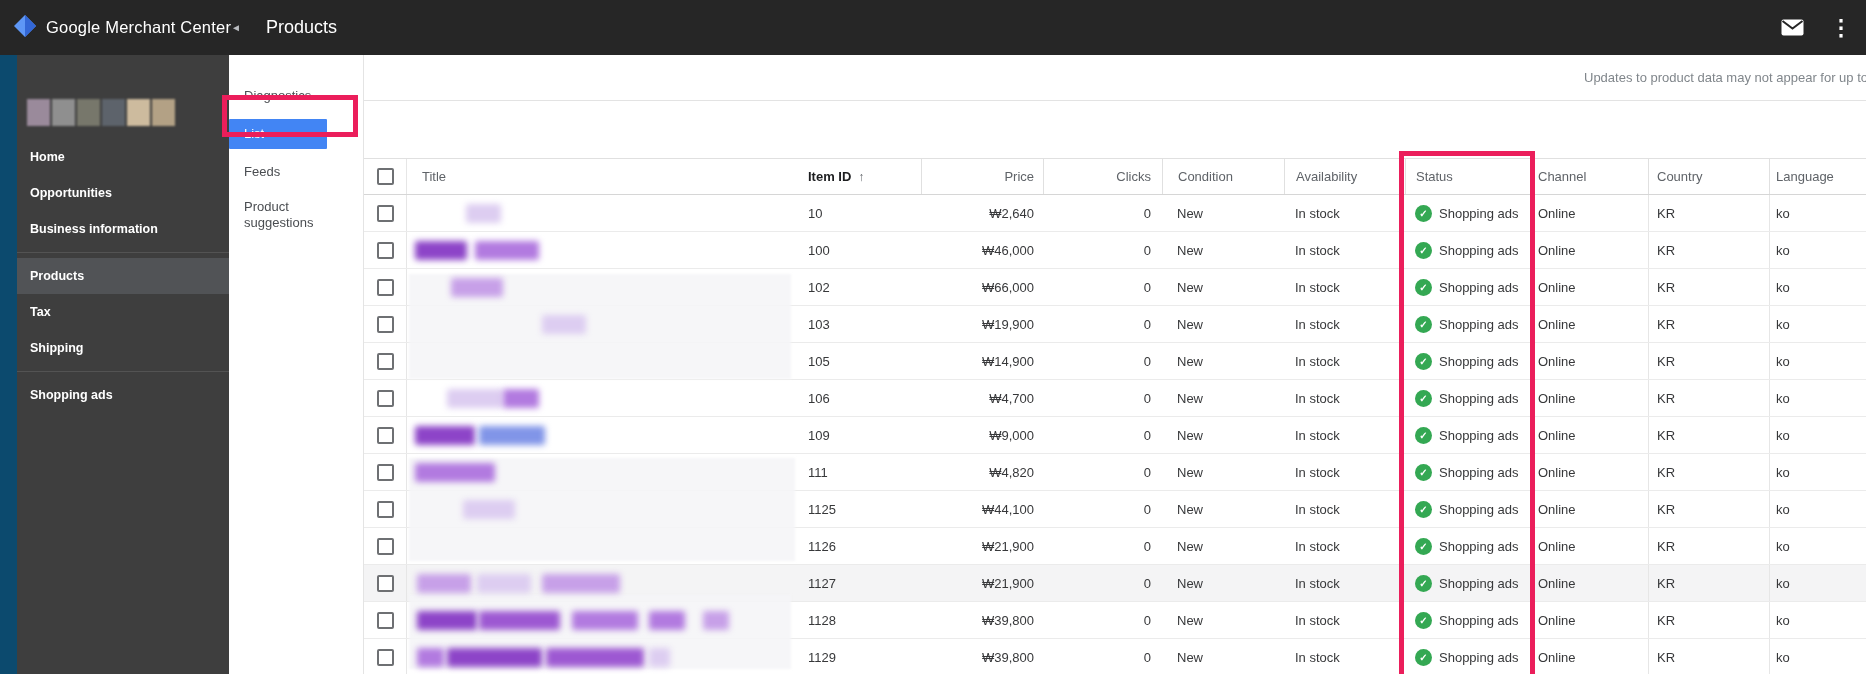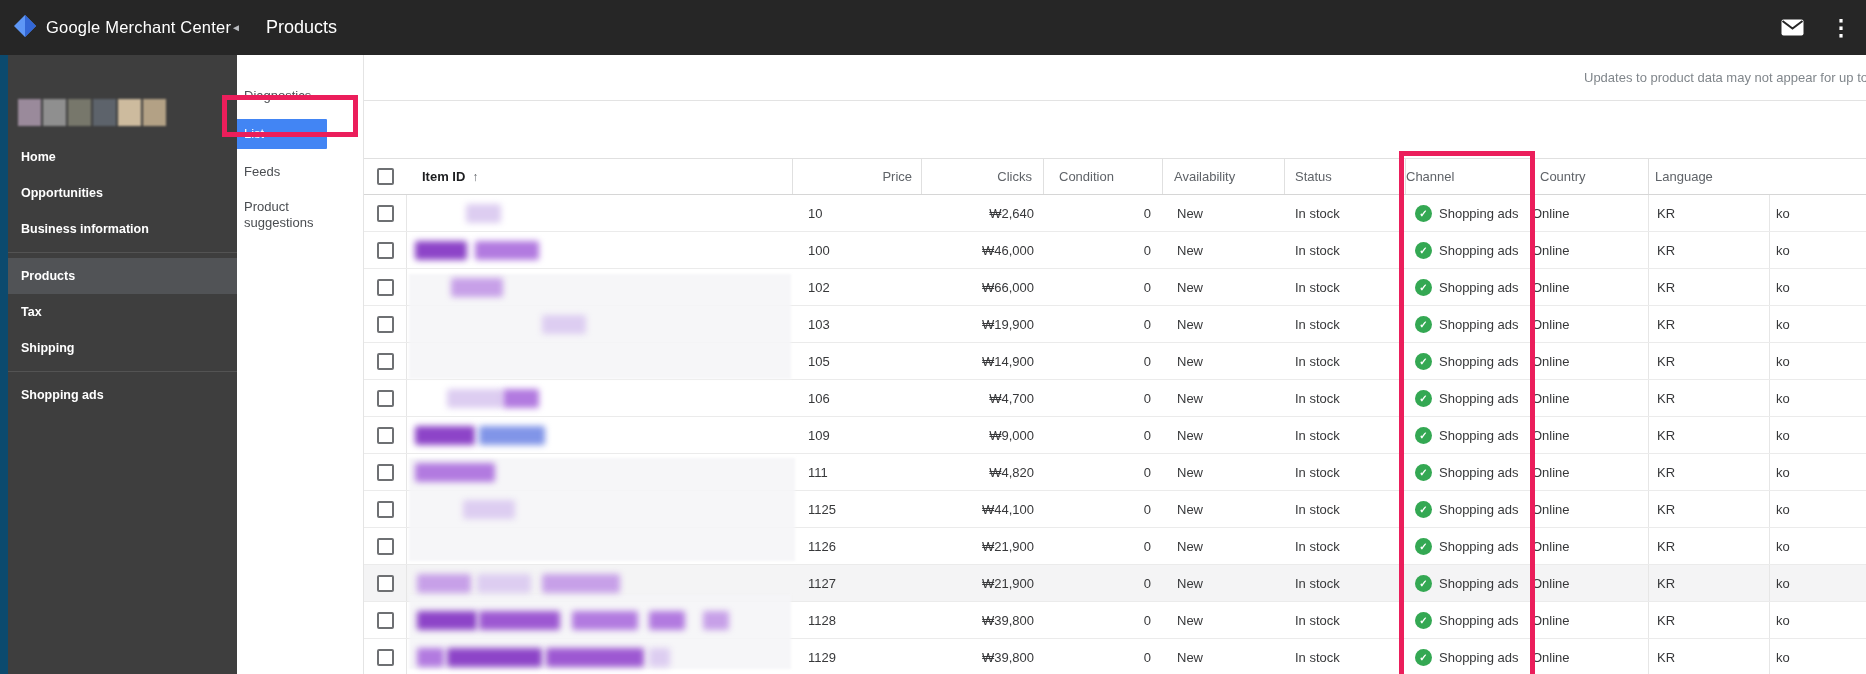--- a/index.html
+++ b/index.html
@@ -11,21 +11,21 @@
   .topbar { position:absolute; left:0; top:0; width:1866px; height:55px; background:var(--topbar,#262626); z-index:15; }
   .brand { position:absolute; left:12px; top:0; height:55px; display:flex; align-items:center; gap:8px; }
   .brand-text { color:#fff; font-size:16.5px; letter-spacing:.2px; }
   .collapse { position:absolute; left:231px; top:0; height:55px; display:flex; align-items:center; color:#b9bcc0; font-size:10px; cursor:pointer; }
   .page-title { position:absolute; left:266px; top:0; height:55px; display:flex; align-items:center; color:#fff; font-size:18px; font-weight:500; }
   .topbar-actions { position:absolute; right:14px; top:0; height:55px; display:flex; align-items:center; gap:26px; }
   .mailbtn, .ovfbtn { cursor:pointer; display:flex; align-items:center; }
   .ovfbtn { color:#fff; font-size:22px; font-weight:bold; line-height:1; }
 
   
-  .sidebar { position:absolute; left:8px; top:55px; width:229px; height:619px; background:var(--sidebar,#3e3e3e); z-index:5; }
+  .sidebar { position:absolute; left:17px; top:55px; width:212px; height:619px; background:var(--sidebar,#3e3e3e); z-index:5; }
   .swatches { position:absolute; left:10px; top:44px; display:flex; gap:2px; filter:blur(1.2px); }
   .swatch { width:23px; height:27px; display:inline-block; }
   .side-nav { position:absolute; left:0; top:84px; width:100%; }
   .side-item { height:36px; display:flex; align-items:center; padding-left:13px; color:#fff; font-size:12.5px; font-weight:700; cursor:pointer; }
   .side-item.active { background:#515356; }
   .side-div { height:1px; background:#535353; margin:5px 0; }
 
   
   .subnav { position:absolute; left:224px; top:55px; width:139px; height:619px; background:#fff; padding-top:24px; z-index:4; }
   .sub-item { min-height:34px; display:flex; align-items:center; padding:4px 24px 4px 20px; margin-bottom:6px; color:#4a4d51; font-size:13px; line-height:16px; cursor:pointer; }
@@ -45,21 +45,21 @@
   .trow.hl { background:#f4f4f5; }
   .cell { display:flex; align-items:center; height:100%; font-size:13px; color:#37383a; overflow:hidden; }
   .c-check { justify-content:center; }
   .c-title { border-left:1px solid #e6e6e6; padding-left:15px; }
   .c-item_id { padding-left:16px; }
   .c-price { justify-content:flex-end; padding-right:9px;align-items:center; }
   .c-clicks { justify-content:flex-end; padding-right:11px; }
   .c-condition { padding-left:15px; }
   .c-availability { padding-left:11px; }
   .c-status { padding-left:10px; gap:7px; }
-  .c-channel { }
+  .c-channel { padding-left:6px; }
   .c-country { padding-left:8px; }
   .c-language { padding-left:6px; }
   .body-sep { border-left:1px solid #e6e6e6; }
   .hcell { color:#5f6368; cursor:pointer; }
   .hcell.c-item_id { color:#1d1e20; font-weight:600; }
   .hsep { border-left:1px solid #e0e0e0; }
   .sort { margin-left:7px; font-size:12px; color:#5f6368; font-weight:400; }
 
   .cb { width:17px; height:17px; border:2px solid #6e7073; border-radius:2px; background:#fff; display:inline-block; cursor:pointer; }
 
@@ -143,20 +143,23 @@
     </nav>
 
   <main class="content">
     <div class="notice-band">
       <span class="notice-text">Updates to product data may not appear for up to 2 hours</span>
     </div>
     <div class="thead" id="thead">
         <div class="cell c-check">
           <span class="cb"></span>
         </div>
+        <div class="cell hcell c-title">
+          <span>Title</span>
+        </div>
         <div class="cell hcell c-item_id">
           <span>Item ID</span>
           <span class="sort">↑</span>
         </div>
         <div class="cell hcell c-price hsep">
           <span>Price</span>
         </div>
         <div class="cell hcell c-clicks hsep">
           <span>Clicks</span>
         </div>

